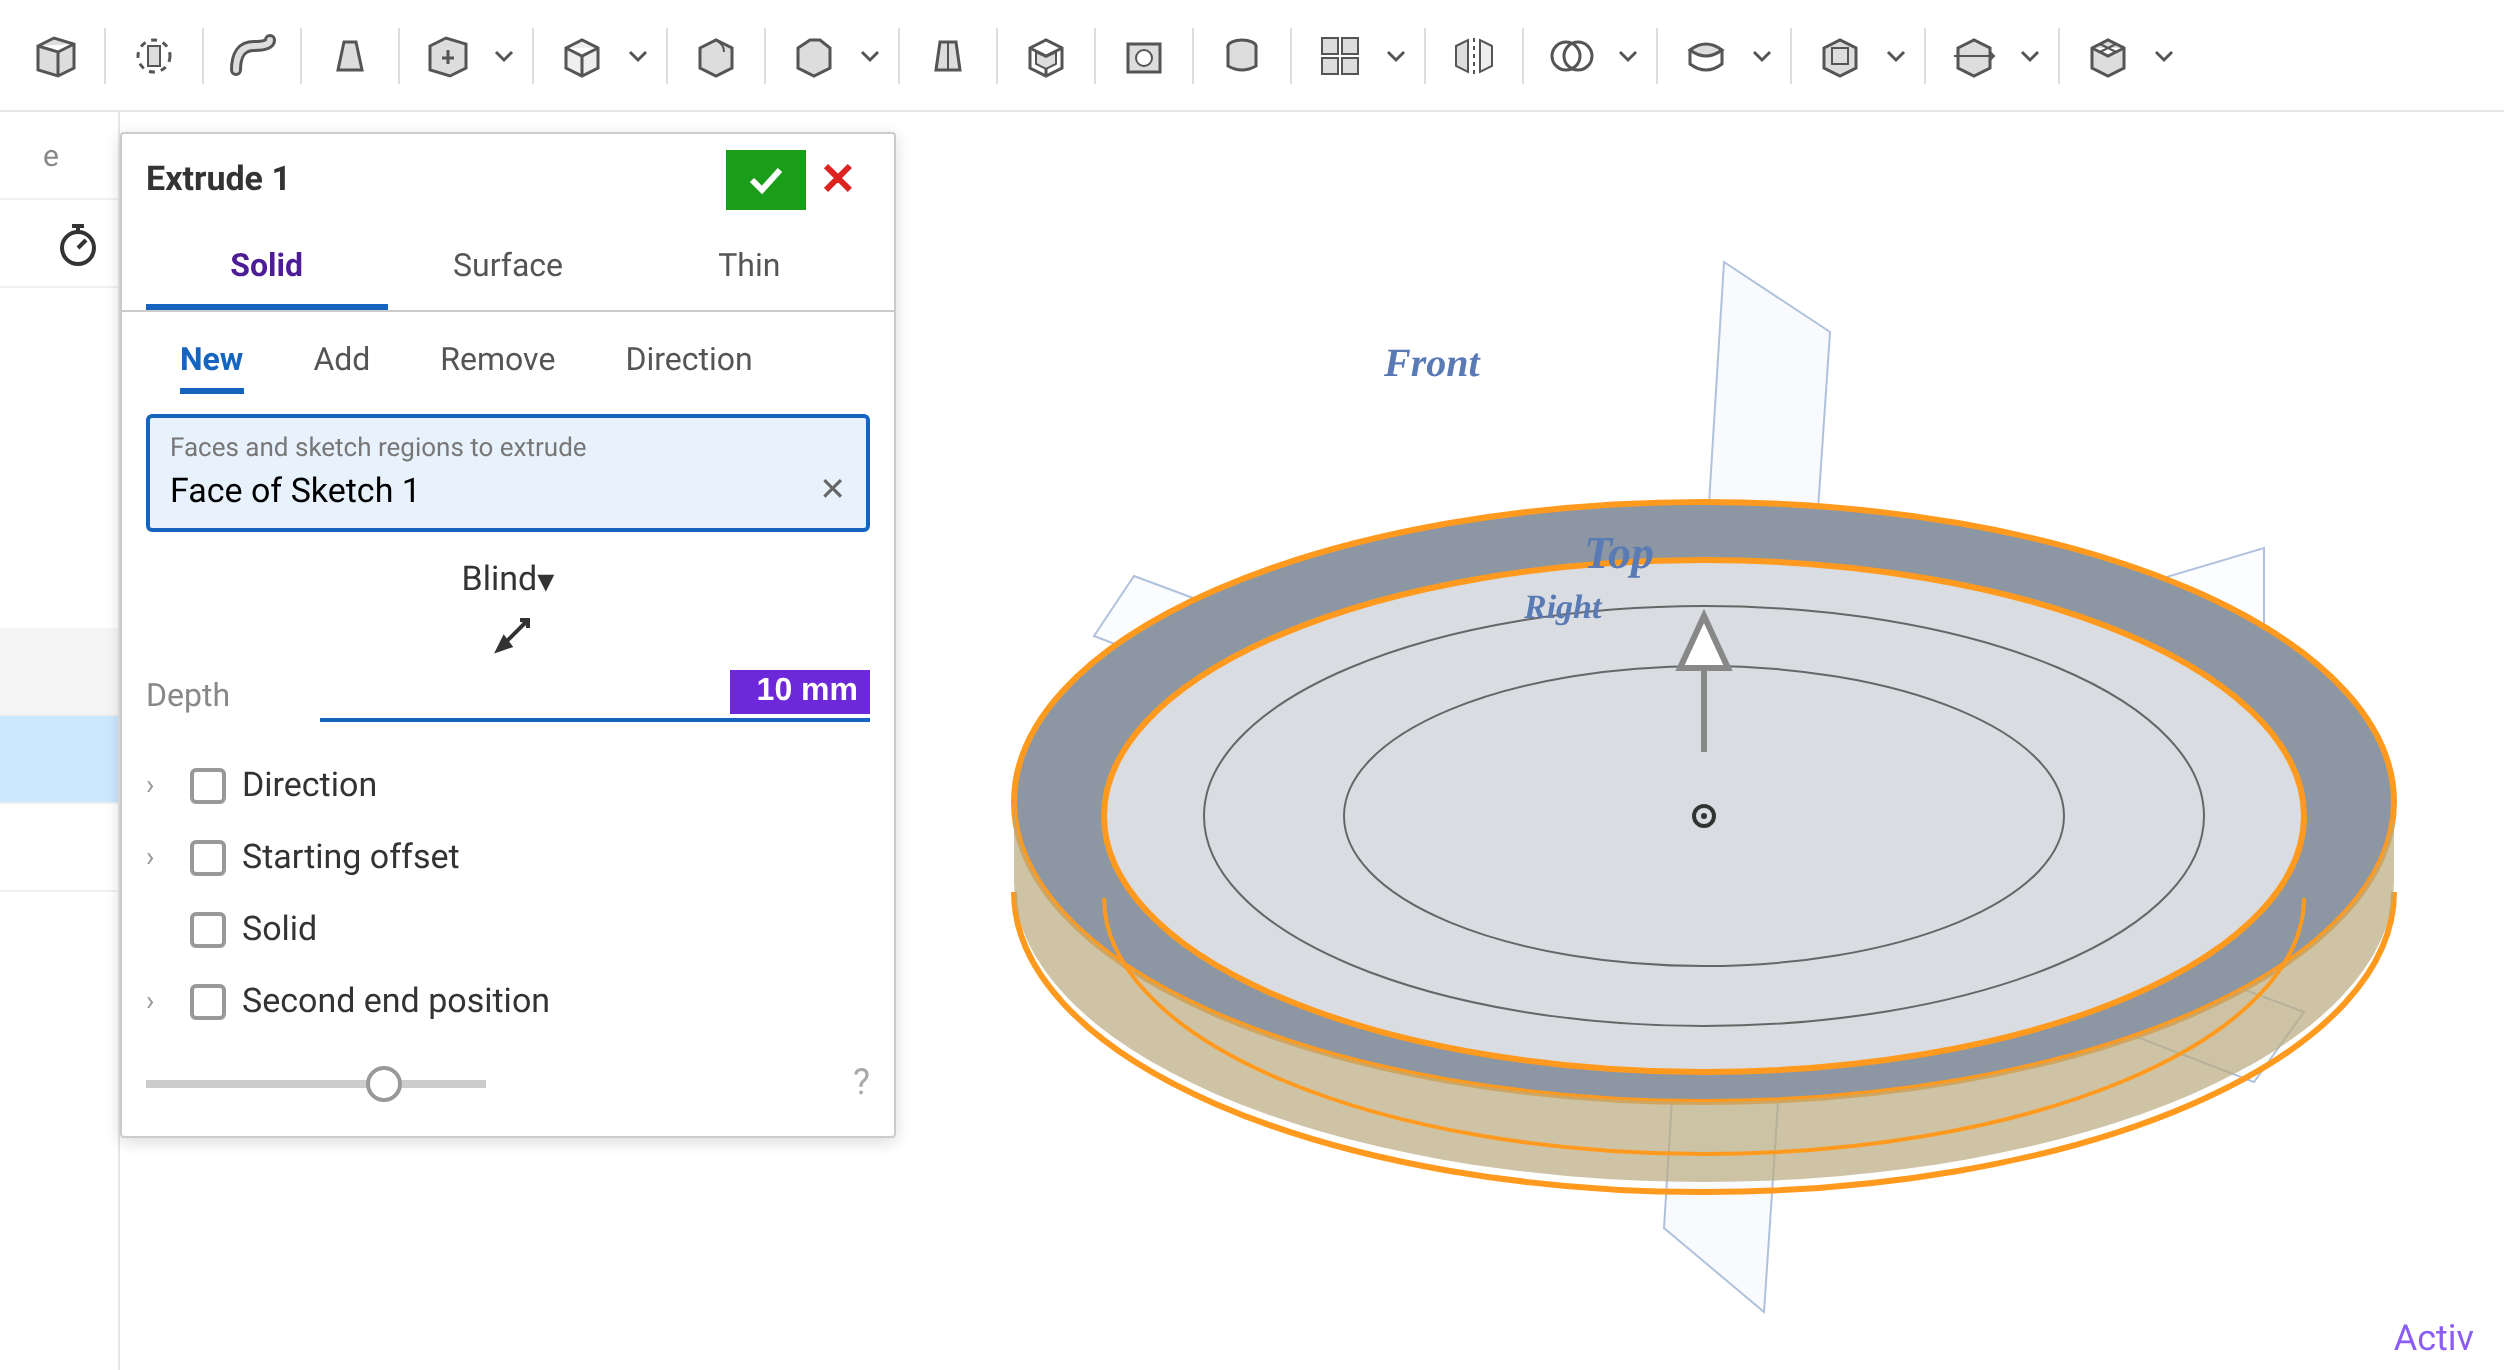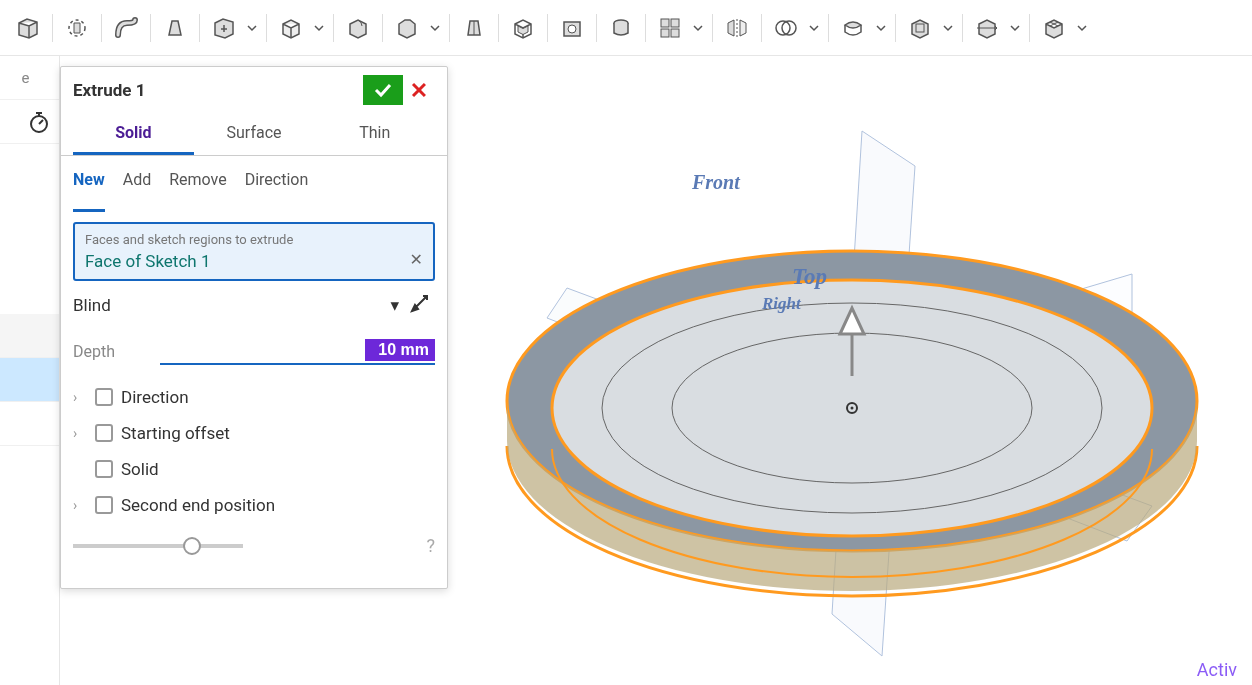--- a/index.html
+++ b/index.html
@@ -121,57 +121,59 @@
 }
 .subtabs {
   display: flex;
   padding: 10px 12px 0;
   gap: 18px;
 }
 .subtab {
   font-size: 16px;
   color: #555;
   cursor: pointer;
-  padding: 4px 0 20px;
+  padding: 4px 0 5px;
+  margin-left: 17px;
 }
 .subtab.active {
   color: #1565c0;
   font-weight: 700;
   border-bottom: 3px solid #1565c0;
 }
-.panel-body { padding: 10px 12px 32px; }
+.panel-body { padding: 10px 12px 16px; }
 .selection-box {
   border: 2px solid #1565c0;
   border-radius: 3px;
   background: #e8f2fc;
   padding: 8px 10px;
   margin-bottom: 10px;
   position: relative;
 }
 .sel-label {
   font-size: 13px;
   color: #777;
   margin-bottom: 4px;
 }
 .sel-value {
   font-size: 17px;
-  color: #0f766e;
+  color: #000000;
 }
 .sel-clear {
   position: absolute;
   right: 10px;
   bottom: 10px;
   cursor: pointer;
   color: #666;
   font-size: 16px;
 }
 .dropdown-row {
   display: flex;
   align-items: center;
-  margin-bottom: 18px;
+  margin-bottom: 0;
+  flex-direction: column;
 }
 .dropdown {
   flex: 1;
   font-size: 17px;
   color: #333;
   padding: 4px 0;
   cursor: pointer;
   display: flex;
   justify-content: space-between;
 }

